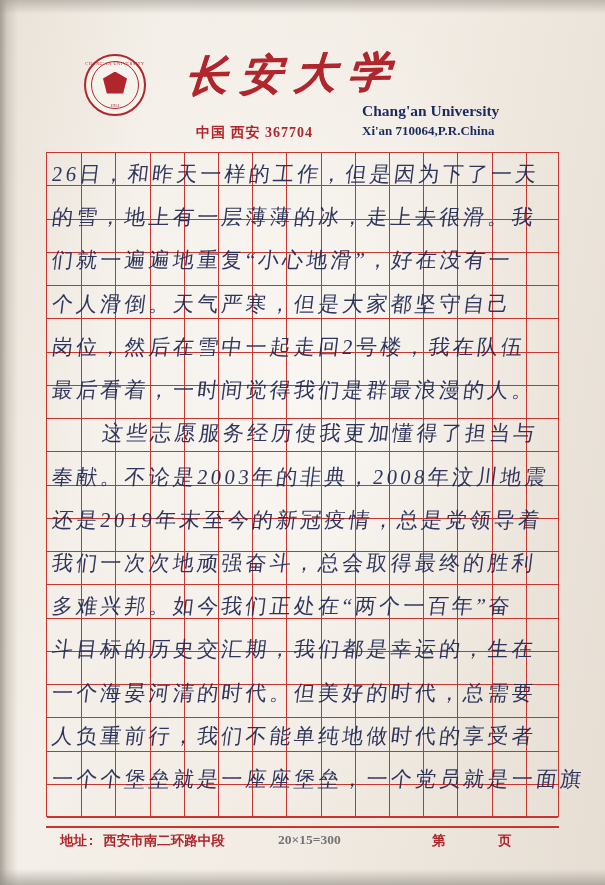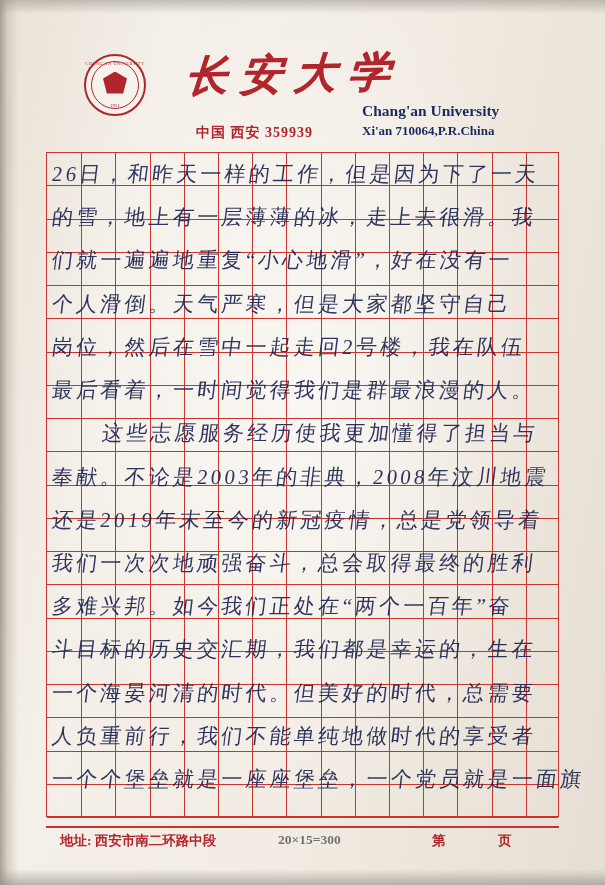--- a/index.html
+++ b/index.html
@@ -218,21 +218,21 @@
   #footer-rule {
     position: absolute;
     left: 0; right: 0; top: 0;
     height: 2px;
     background: #c8342e;
   }
   #footer-address {
     position: absolute;
     left: 14px;
     top: 6px;
-    font-family: Liberation Serif, serif;
+    font-family: Liberation Mono, monospace;
     font-size: 13.5px;
     font-weight: bold;
     color: #b1262c;
     white-space: nowrap;
   }
   #footer-count {
     position: absolute;
     left: 232px;
     top: 6px;
     font-family: "Liberation Serif", serif;
@@ -271,21 +271,21 @@
     <div id="crest">
       <div class="ring-outer"></div>
       <div class="ring-inner"></div>
       <div class="crest-top-text">CHANG'AN UNIVERSITY</div>
       <div class="crest-core"></div>
       <div class="crest-bottom-text">1951</div>
     </div>
 
     <div id="cn-title">长安大学</div>
     <div id="en-title">Chang'an University</div>
-    <div id="cn-address">中国    西安   359939</div>
+    <div id="cn-address">中国    西安   367704</div>
     <div id="en-address">Xi'an  710064,P.R.China</div>
   </div>
 
   <div id="grid-wrap">
     <div id="grid">
         <div class="grid-row" style="top: 0px; height: 33.25px;"></div>
         <div class="grid-row" style="top: 33.25px; height: 33.25px;"></div>
         <div class="grid-row" style="top: 66.5px; height: 33.25px;"></div>
         <div class="grid-row" style="top: 99.75px; height: 33.25px;"></div>
         <div class="grid-row" style="top: 133px; height: 33.25px;"></div>

